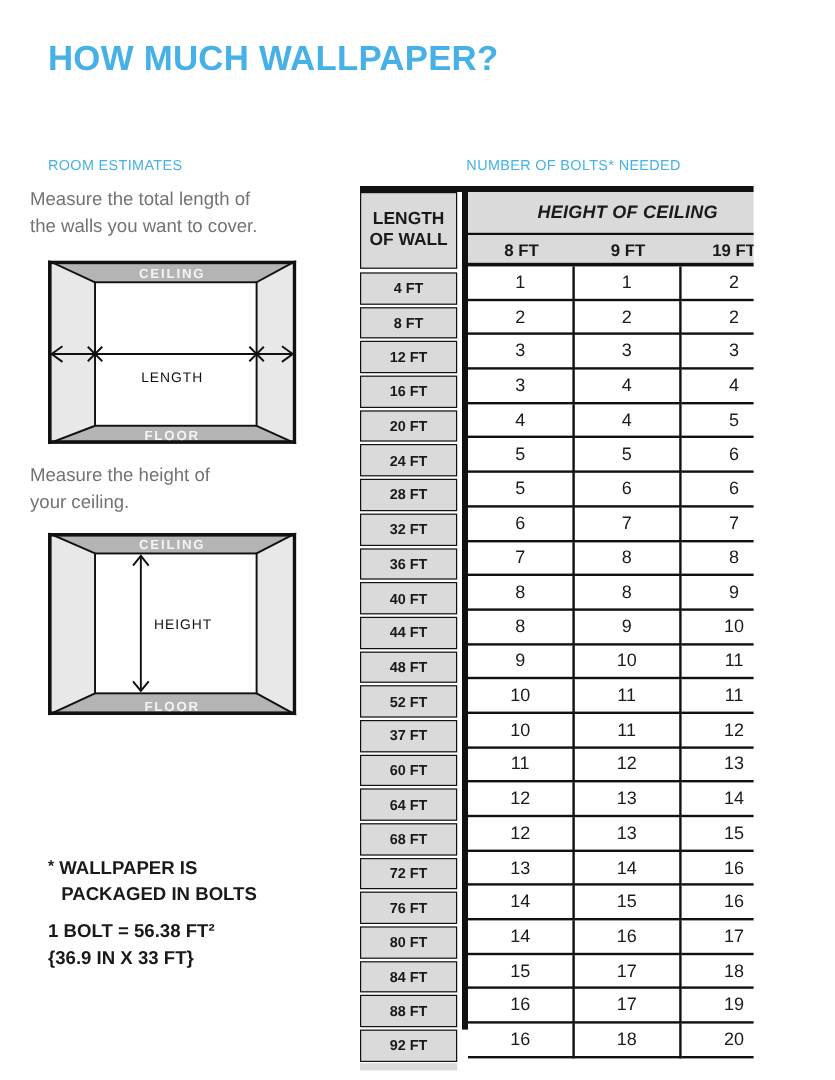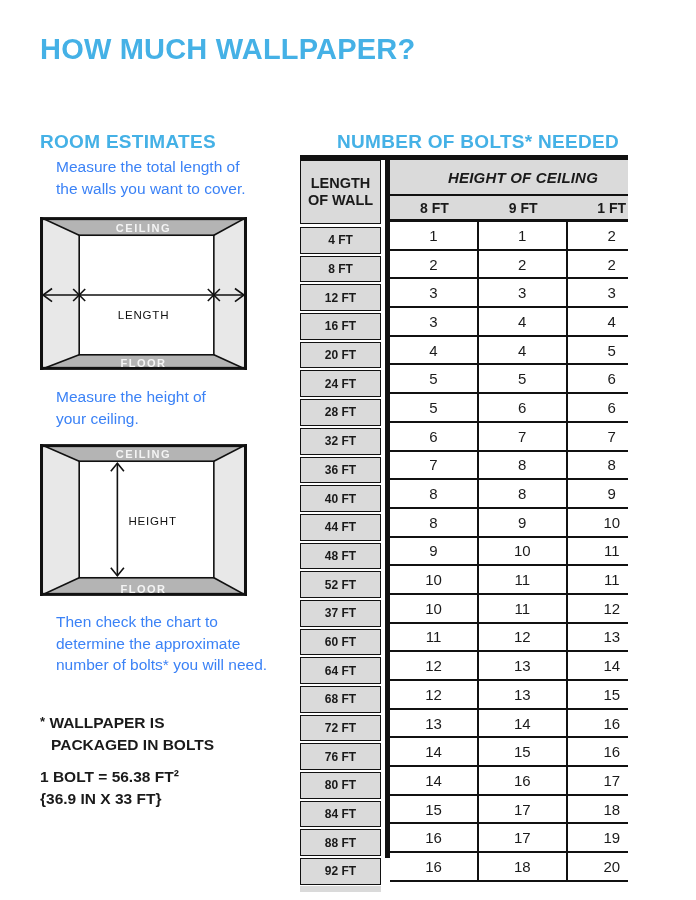--- a/index.html
+++ b/index.html
@@ -9,25 +9,25 @@
     --wall-gray:#e8e8e8;
     --ink:#111;
   }
   *{box-sizing:border-box;}
   html,body{margin:0;padding:0;background:#fff;}
   body{font-family:"Liberation Sans","DejaVu Sans",sans-serif;color:#1a1a1a;}
   .page{position:relative;width:628px;height:900px;background:#fff;overflow:hidden;}
 
   .title{position:absolute;left:40px;top:33px;font-size:29px;font-weight:bold;color:var(--accent);letter-spacing:0.2px;}
 
-  .sec-heading{position:absolute;font-size:19px;font-weight:bold;color:var(--accent);letter-spacing:0.3px;}
+  .sec-heading{position:absolute;font-size:12px;font-weight:normal;color:var(--accent);letter-spacing:0.3px;}
   .h-room{left:40px;top:131px;}
   .h-bolts{left:300px;top:131px;width:356px;text-align:center;}
 
-  .para{position:absolute;left:56px;font-size:15.5px;line-height:21.5px;color:#3b82f6;}
+  .para{position:absolute;left:25px;font-size:15.5px;line-height:21.5px;color:#737373;}
   .p1{top:156px;}
   .p2{top:386px;}
   .p3{top:611px;}
 
   .diagram{position:absolute;left:40px;}
   .d1{top:217px;}
   .d2{top:444px;}
   .ceil{fill:var(--ceiling-gray);}
   .wall{fill:var(--wall-gray);}
   .ln{stroke:var(--ink);stroke-width:1.6;fill:none;}
@@ -119,25 +119,20 @@
     <text class="svg-band-label" x="103" y="13.5" text-anchor="middle">CEILING</text>
     <text class="svg-band-label" x="103" y="148" text-anchor="middle">FLOOR</text>
     <g>
       <line class="ln" x1="77" y1="19" x2="77" y2="131"></line>
       <polyline class="ln" points="70.5,27 77,19 83.5,27"></polyline>
       <polyline class="ln" points="70.5,123 77,131 83.5,123"></polyline>
     </g>
     <text class="svg-measure-label" x="88" y="80" text-anchor="start">HEIGHT</text>
   </svg>
 
-  <div class="para p3">
-    <span>Then check the chart to</span><br>
-    <span>determine the approximate</span><br>
-    <span>number of bolts* you will need.</span>
-  </div>
 
   <div class="note n1">
     <span class="ast">*</span>
     <span>WALLPAPER IS</span>
     <span class="ind">PACKAGED IN BOLTS</span>
   </div>
 
   <div class="note n2">
     <span>1 BOLT = 56.38 FT²</span><br>
     <span>{36.9 IN X 33 FT}</span>
@@ -170,21 +165,21 @@
         <div class="label-box">88 FT</div>
         <div class="label-box">92 FT</div>
         <div class="gray-tail"></div>
     </div>
     <div class="thick-bar"></div>
     <div class="data-area">
       <div class="hoc-header">HEIGHT OF CEILING</div>
       <div class="sub-header">
         <span>8 FT</span>
         <span>9 FT</span>
-        <span>1 FT</span>
+        <span>19 FT</span>
       </div>
       <div class="data-grid">
           <div class="data-cell vline">1</div>
           <div class="data-cell vline">1</div>
           <div class="data-cell">2</div>
           <div class="data-cell vline">2</div>
           <div class="data-cell vline">2</div>
           <div class="data-cell">2</div>
           <div class="data-cell vline">3</div>
           <div class="data-cell vline">3</div>

